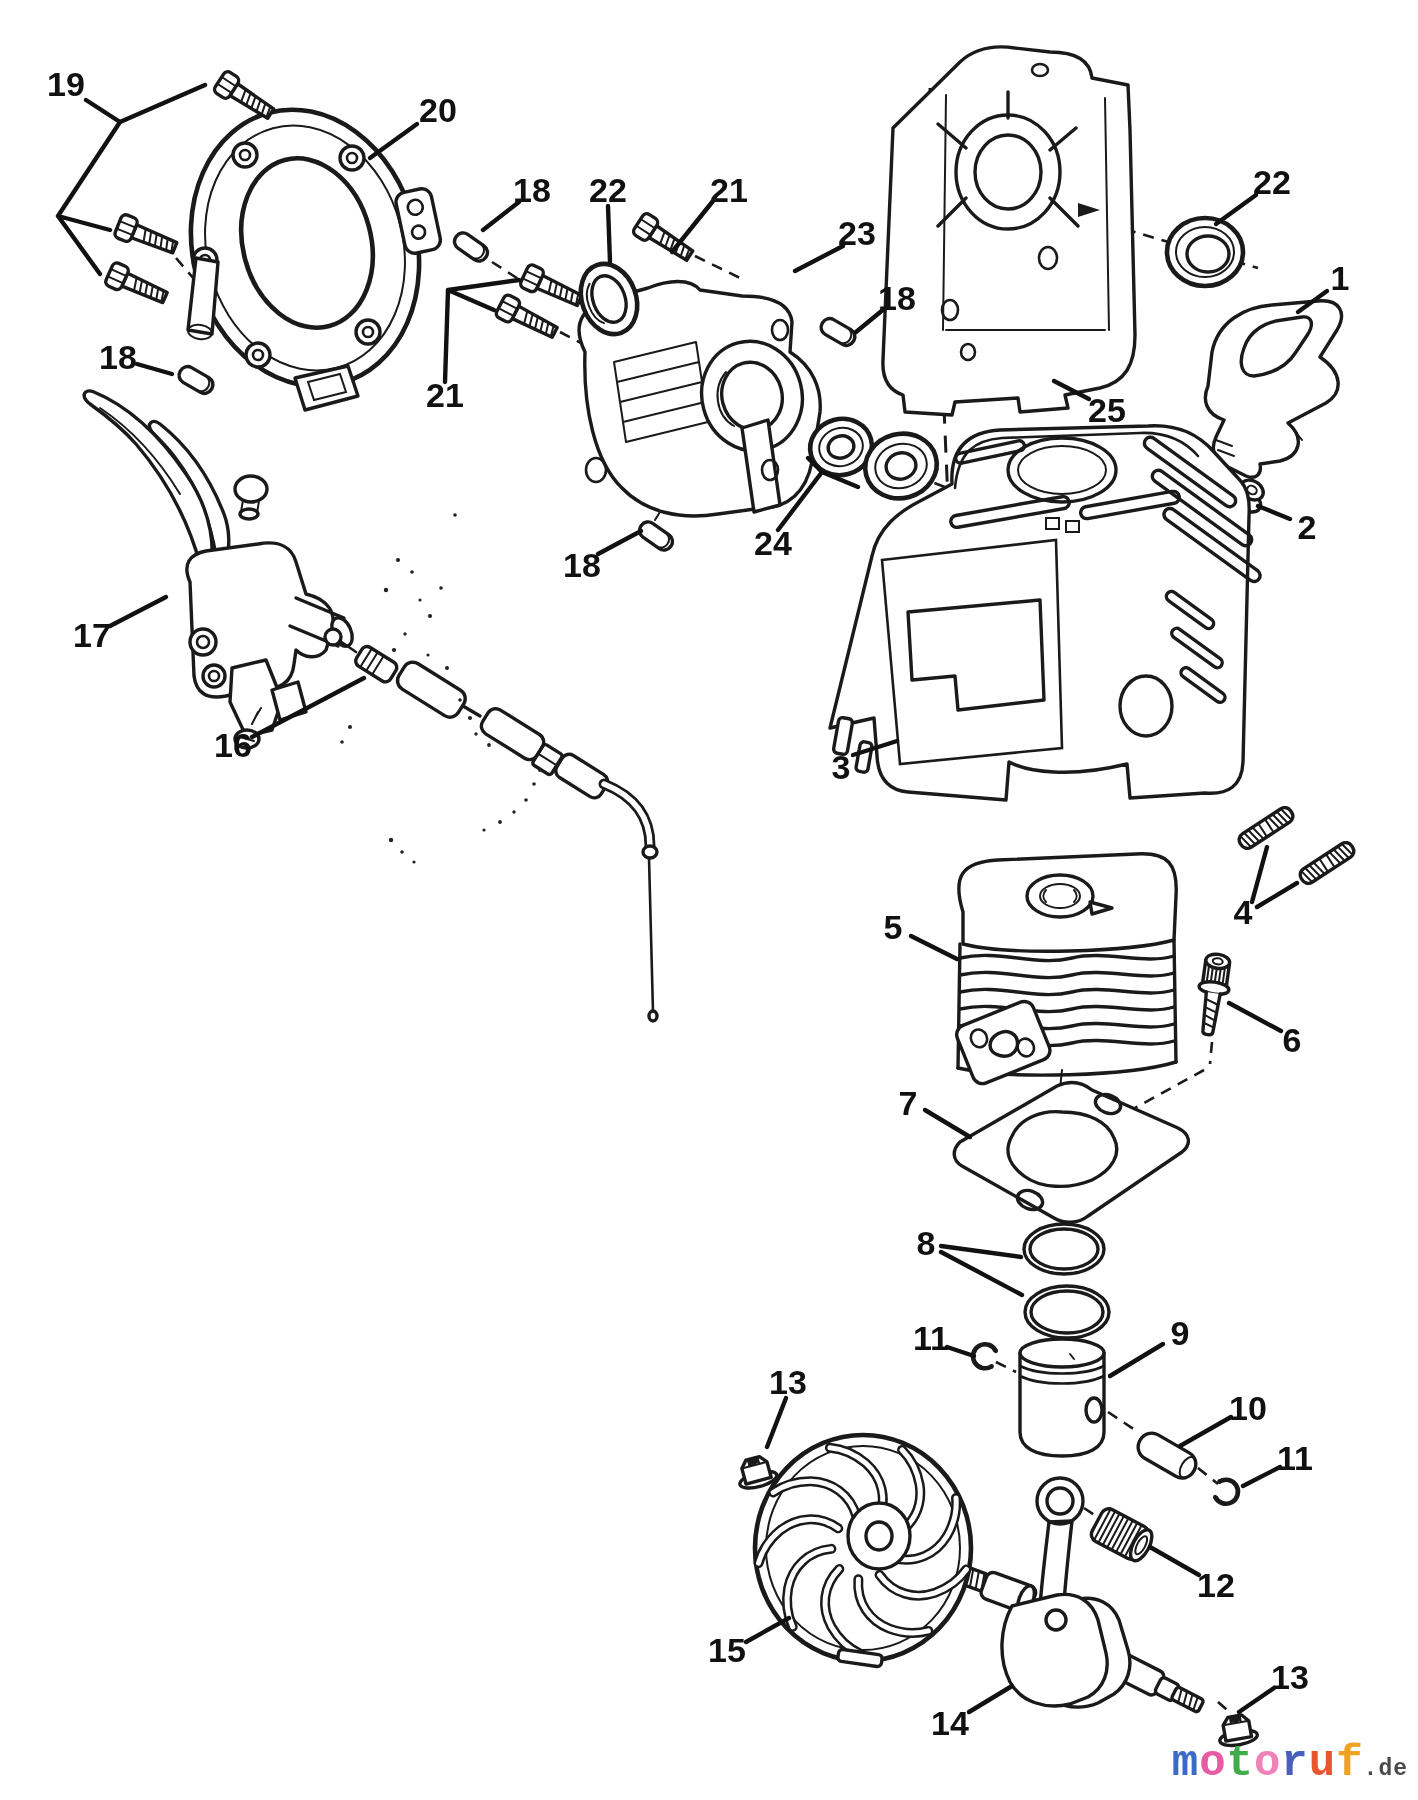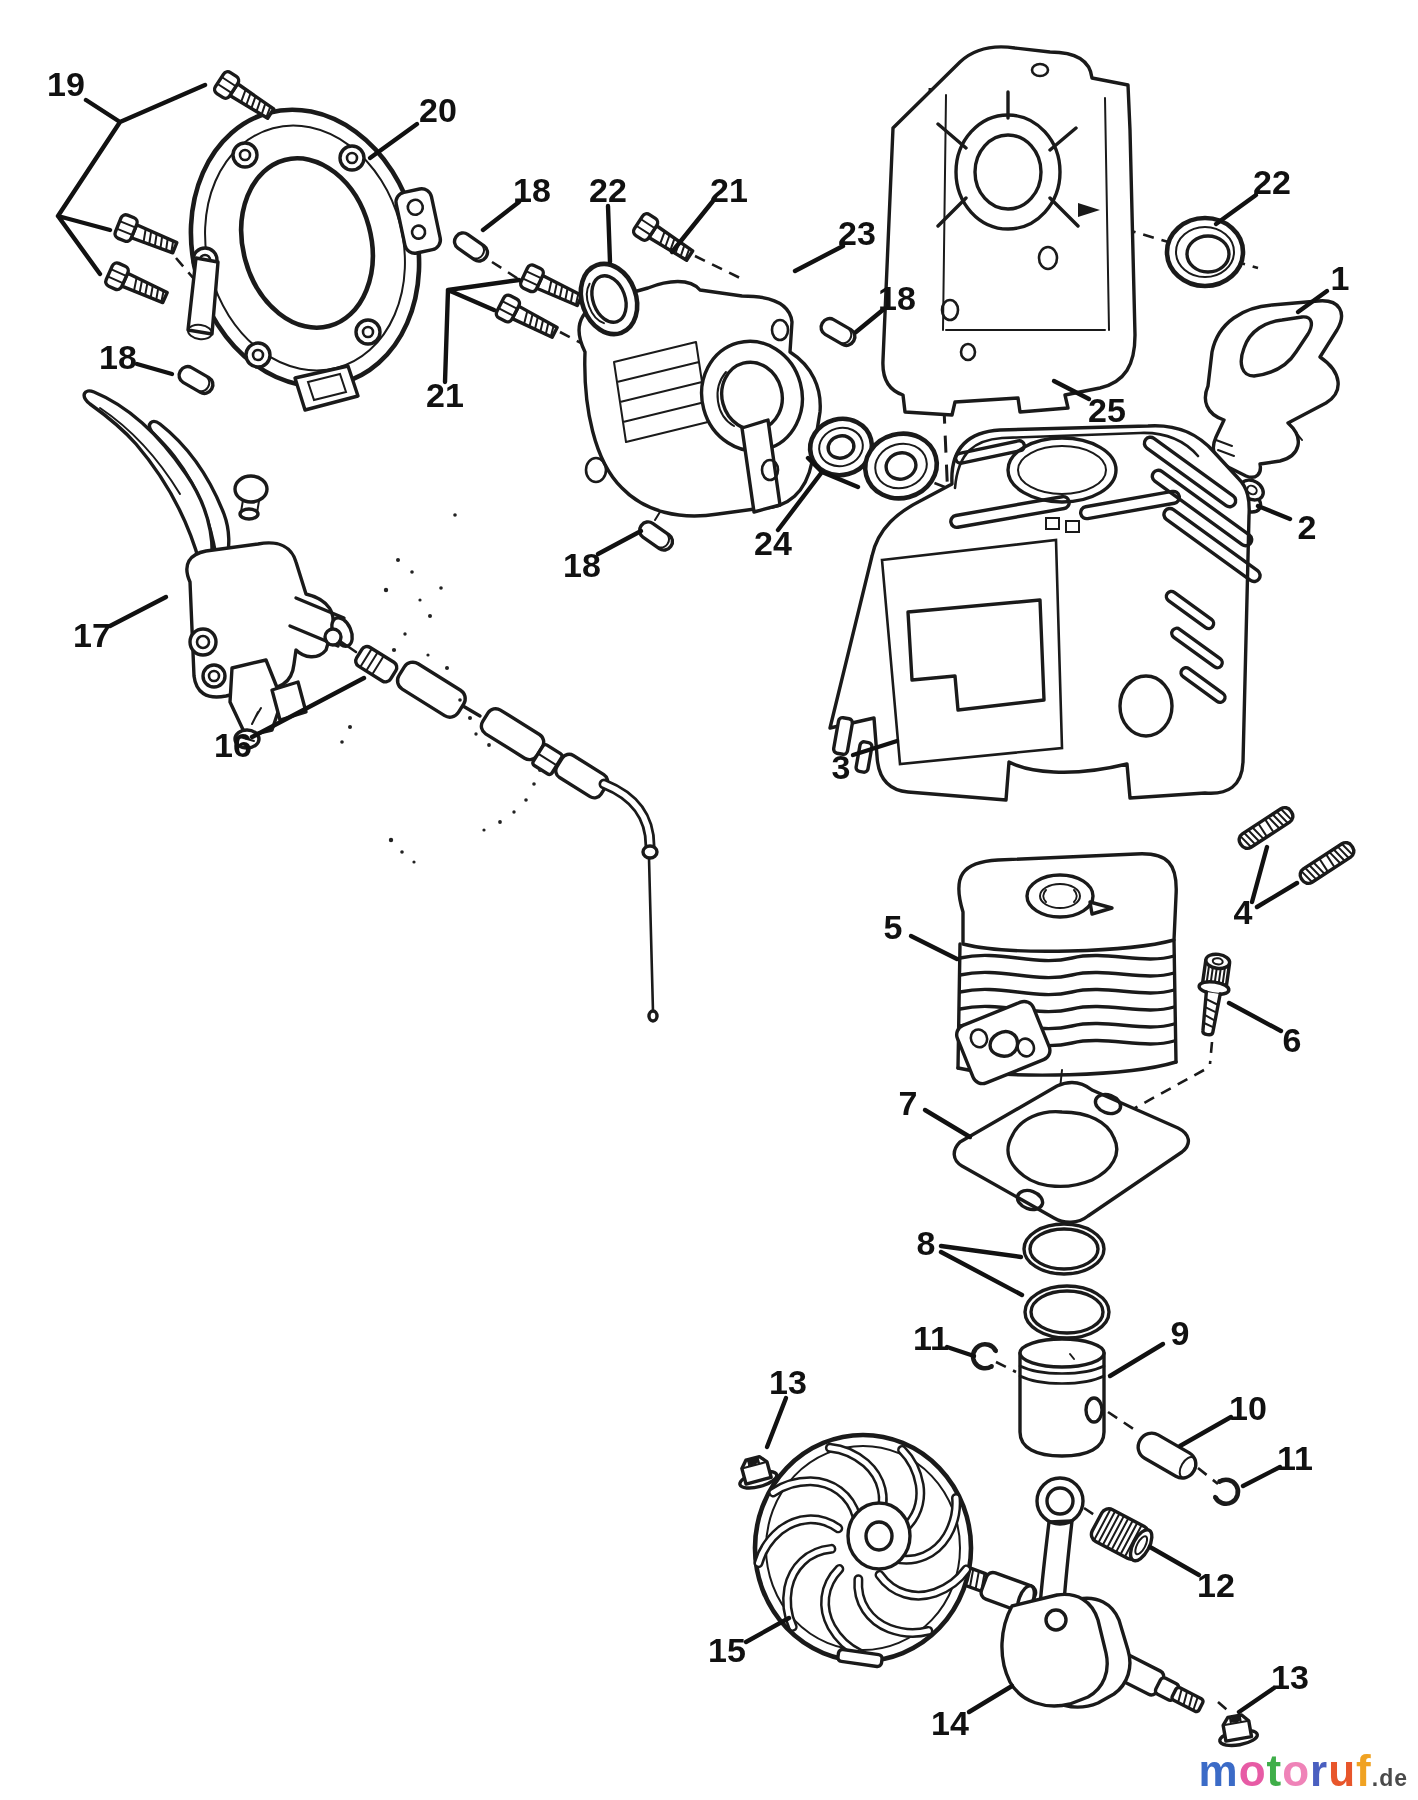--- a/index.html
+++ b/index.html
@@ -11,21 +11,21 @@
   .pb {stroke:#1a1a1a;stroke-width:4.6;fill:#fff;}
   .thin{stroke:#1a1a1a;stroke-width:2;fill:none;stroke-linecap:round;}
   .t2 {stroke:#1a1a1a;stroke-width:2.6;fill:none;stroke-linecap:round;}
   .dash{stroke:#1a1a1a;stroke-width:2.6;fill:none;stroke-dasharray:11 8;}
   .dashw{stroke:#1a1a1a;stroke-width:3;fill:none;stroke-dasharray:17 12;}
   .lead{stroke:#111;stroke-width:4.4;fill:none;stroke-linecap:round;}
   .num{font:700 34px "Liberation Sans","DejaVu Sans",sans-serif;fill:#111;}
   .dot{fill:#222;stroke:none;}
   .bladeb{stroke:#1a1a1a;stroke-width:10;fill:none;stroke-linecap:round;}
   .bladew{stroke:#fff;stroke-width:5;fill:none;stroke-linecap:round;}
-  .logo{position:absolute;right:10px;bottom:4px;font-family:Liberation Sans, sans-serif;
+  .logo{position:absolute;right:10px;bottom:12px;font-family:Liberation Mono, monospace;
         font-weight:700;font-size:44px;letter-spacing:1px;white-space:nowrap;}
   .logo .suffix{font-size:23px;font-weight:700;}
 </style>
 </head>
 <body>
 
 <div class="stage">
 <svg width="1418" height="1800" viewBox="0 0 1418 1800">
   <defs>
     <g id="bolt">

